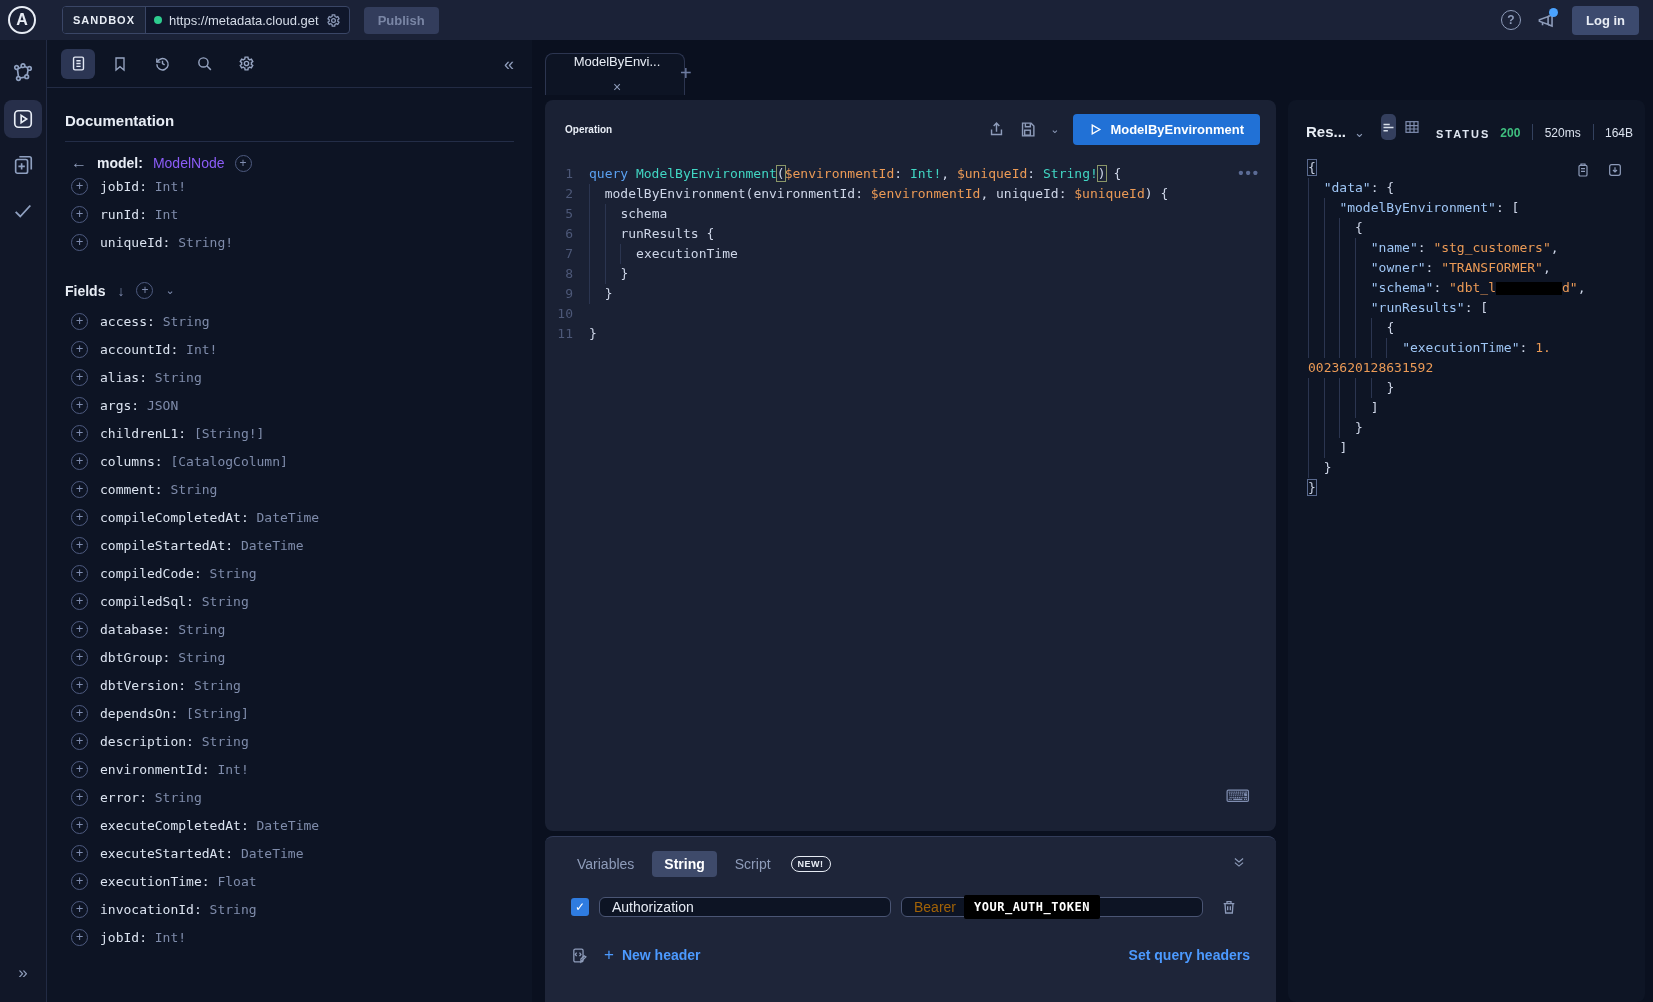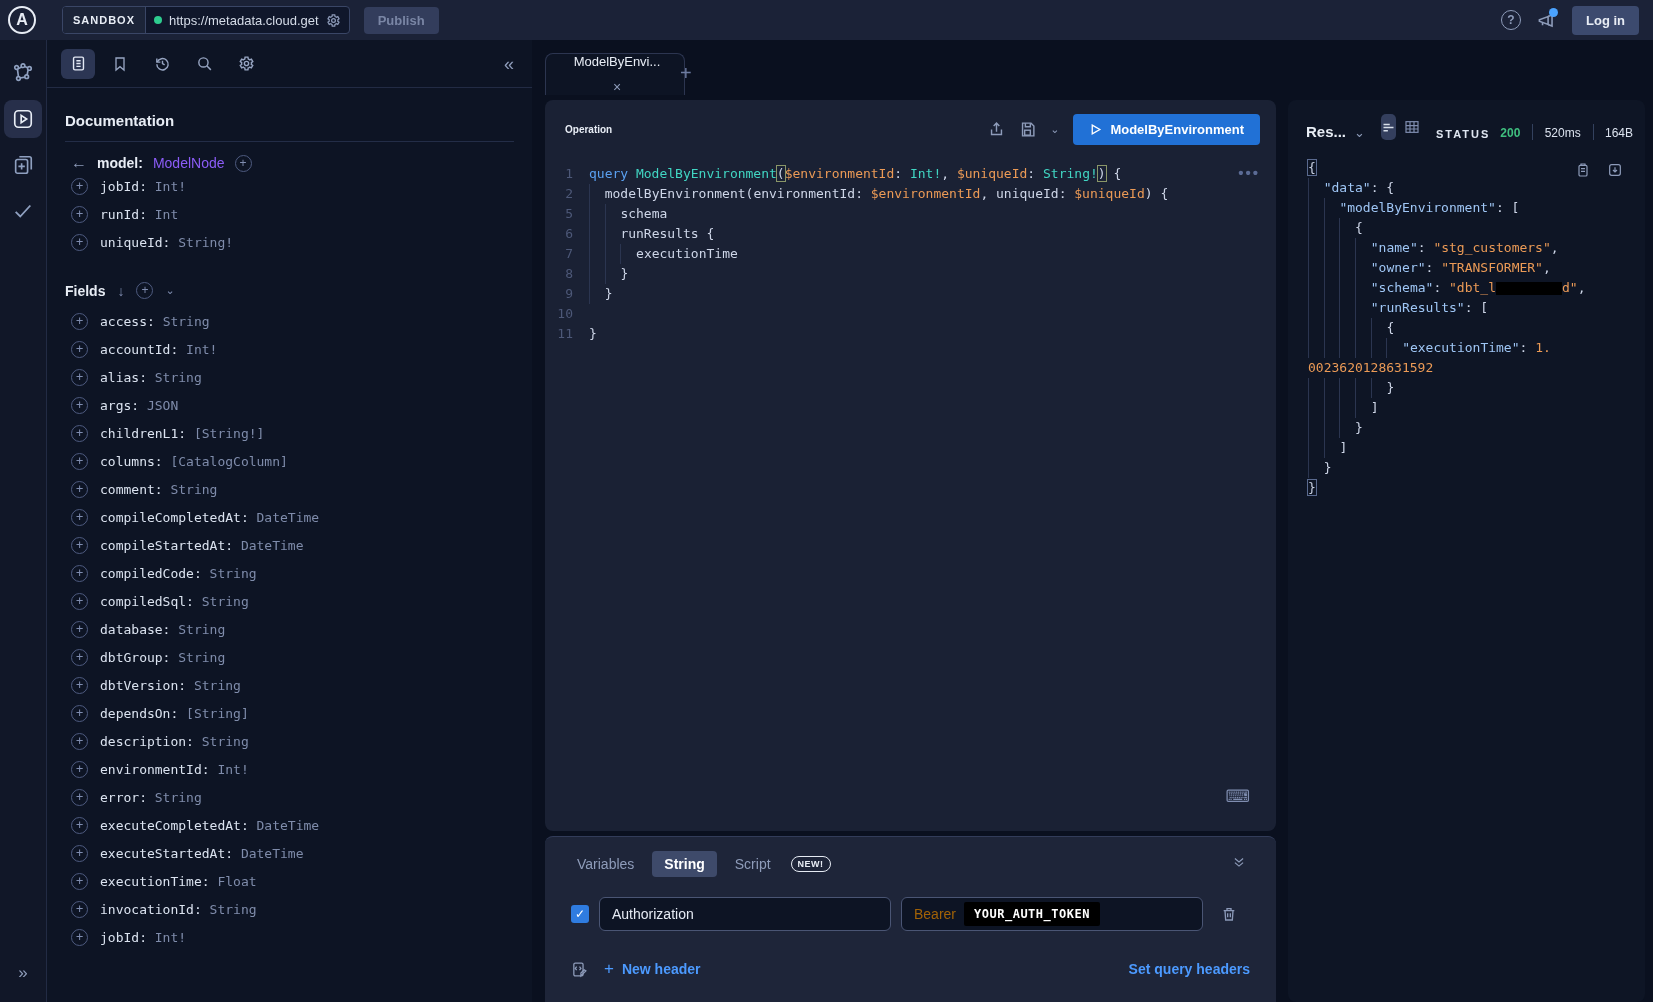--- a/index.html
+++ b/index.html
@@ -90,21 +90,21 @@
     border-top:1px solid #323c59; border-radius:8px 8px 0 0; }
   .btabs { display:flex; align-items:center; gap:6px; padding:14px 0 0 20px; position:relative; }
   .btab { font-size:14px; color:#8e9cba; padding:5px 12px; border-radius:4px; }
   .btab.active { background:#3e4a6a; color:#fff; font-weight:bold; }
   .newbadge { border:1.5px solid #e6ebf4; border-radius:8px; font-size:9px; font-weight:bold;
     padding:2px 6px; letter-spacing:0.5px; margin-left:2px; }
   .bcollapse { position:absolute; right:30px; top:18px; color:#8e9cba; }
   .hdr-row { display:flex; align-items:center; margin:20px 0 0 26px; gap:10px; }
   .checkbox { width:18px; height:18px; background:#2f7ce0; border-radius:3px; color:#fff; font-size:12px;
     display:flex; align-items:center; justify-content:center; }
-  .inp { height:34px; background:#0d1424; border:1px solid #4a5574; border-radius:6px;
+  .inp { height:20px; background:#0d1424; border:1px solid #4a5574; border-radius:6px;
     display:flex; align-items:center; padding:0 12px; font-size:14px; color:#e6ebf4; }
   .inp.name { width:292px; }
   .inp.value { width:302px; gap:8px; }
   .token { background:#000; color:#fff; font-family:"DejaVu Sans Mono", monospace; font-weight:bold;
     font-size:12px; padding:5px 10px; border-radius:2px; letter-spacing:0.5px; }
   .trash { margin-left:8px; color:#8b99b8; }
   .foot-row { display:flex; align-items:center; margin:28px 26px 0 26px; gap:16px; }
   .blue-link { color:#4c9aff; font-weight:bold; font-size:14px; display:flex; align-items:center; gap:8px; }
   .shared { margin-left:auto; }
 

